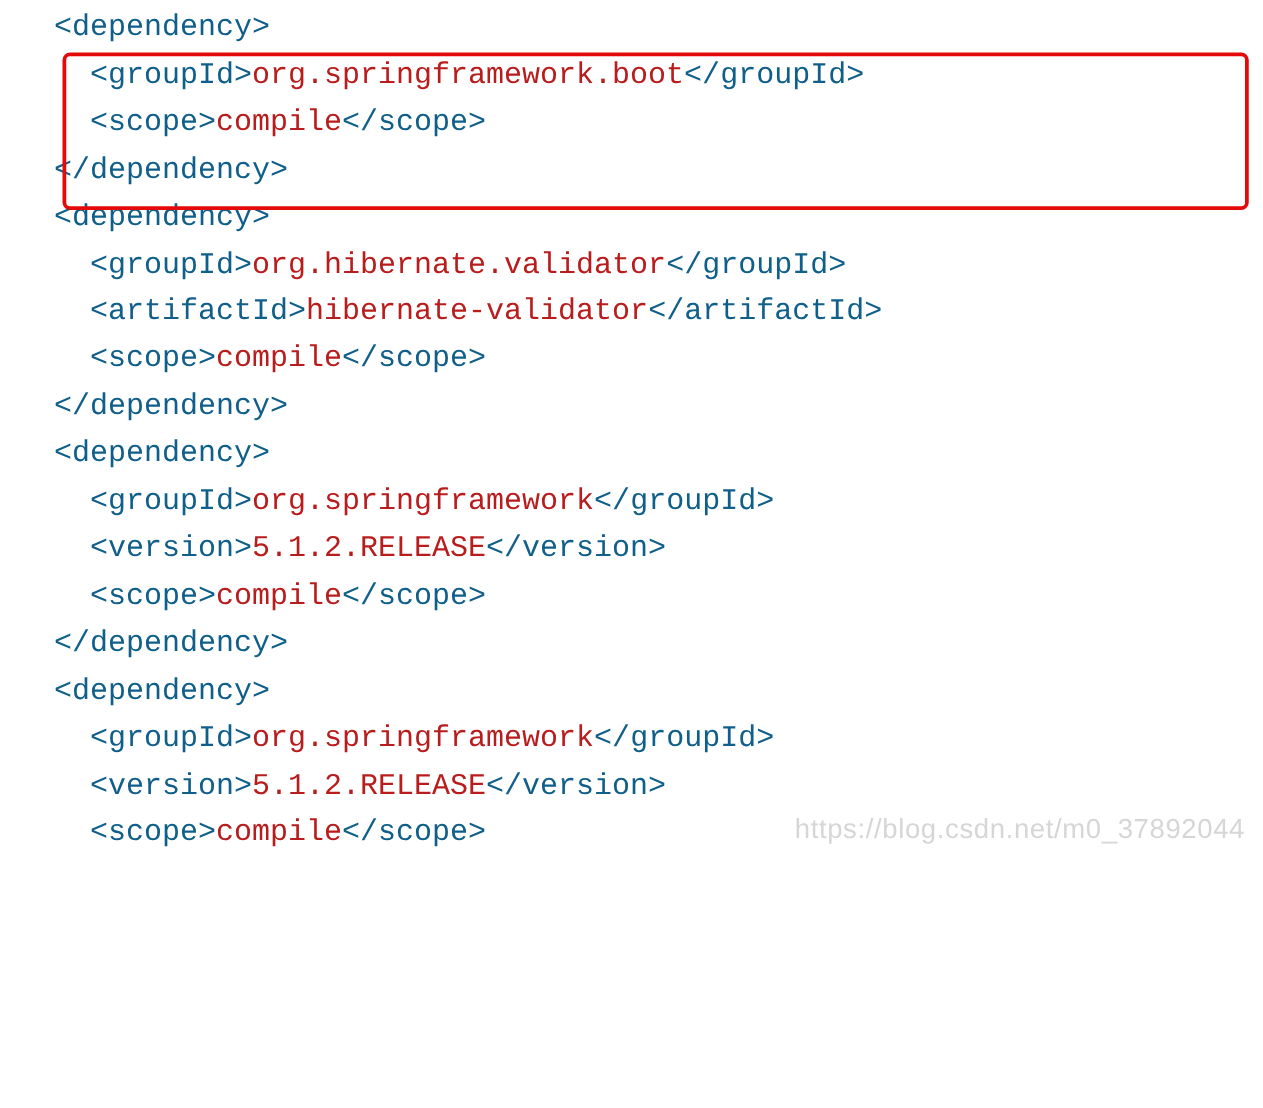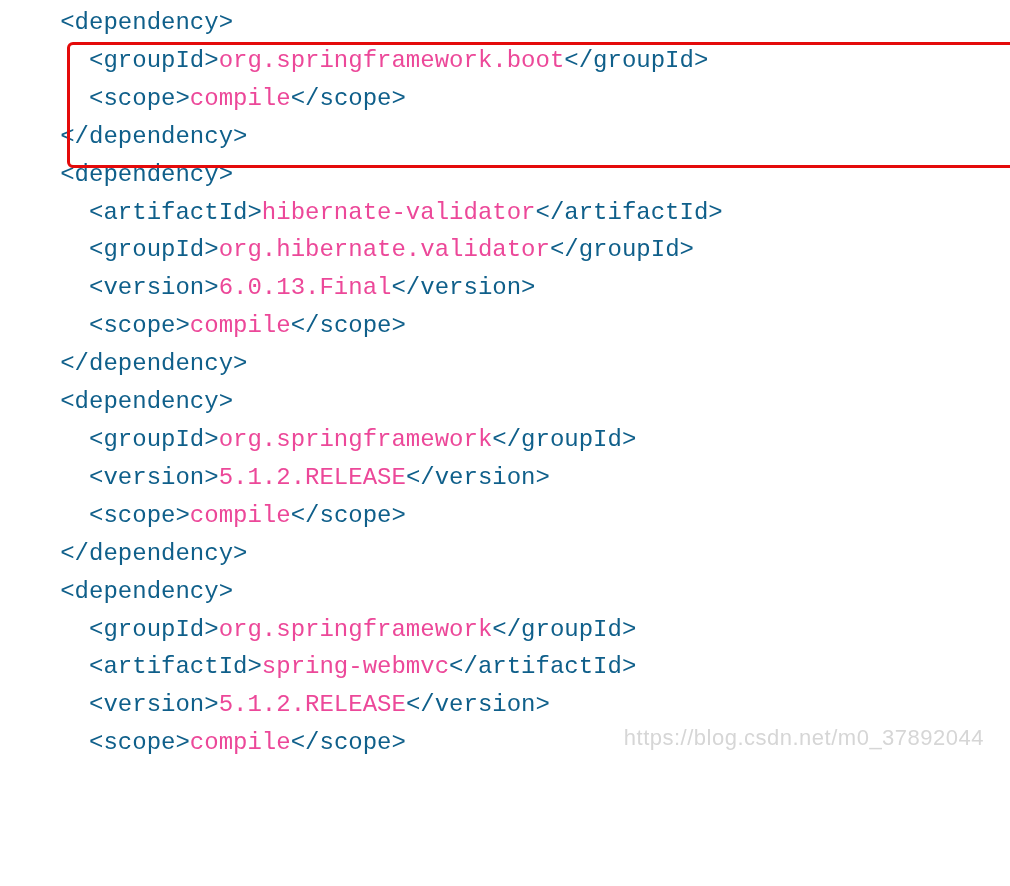--- a/index.html
+++ b/index.html
@@ -8,34 +8,33 @@
     background: #ffffff;
     font-family: Consolas, "Courier New", monospace;
     font-size: 24px;
     line-height: 1.58;
     -webkit-font-smoothing: antialiased;
   }
   .code-block {
     position: relative;
     padding: 4px 0 0 0;
     color: #1a1a1a;
-    margin-left: 17px;
   }
   .line { white-space: pre; }
   .tag { color: #0f5f8a; }
-  .text { color: #ec4899; }
+  .text { color: #b91c1c; }
   .highlight-box {
     position: absolute;
     border: 3px solid #e40a0a;
     border-radius: 6px;
     pointer-events: none;
   }
   .watermark {
     position: absolute;
-    right: 26px;
+    right: 14px;
     bottom: 6px;
     color: #d6d6d6;
     font-family: Arial, sans-serif;
     font-size: 22px;
     letter-spacing: 0.5px;
     pointer-events: none;
     user-select: none;
   }
 </style>
 </head>
@@ -44,32 +43,30 @@
 <div class="code-block">
 
   <div class="highlight-box" style="top:42px; left:50px; width:943px; height:120px;"></div>
 
   <div class="line"><span class="tag">   </span><span class="tag">&lt;dependency&gt;</span></div>
   <div class="line"><span class="tag">     </span><span class="tag">&lt;groupId&gt;</span><span class="text">org.springframework.boot</span><span class="tag">&lt;/groupId&gt;</span></div>
   <div class="line"><span class="tag">     </span><span class="tag">&lt;scope&gt;</span><span class="text">compile</span><span class="tag">&lt;/scope&gt;</span></div>
   <div class="line"><span class="tag">   </span><span class="tag">&lt;/dependency&gt;</span></div>
 
   <div class="line"><span class="tag">   </span><span class="tag">&lt;dependency&gt;</span></div>
+  <div class="line"><span class="tag">     </span><span class="tag">&lt;groupId&gt;</span><span class="text">org.hibernate.validator</span><span class="tag">&lt;/groupId&gt;</span></div>
   <div class="line"><span class="tag">     </span><span class="tag">&lt;artifactId&gt;</span><span class="text">hibernate-validator</span><span class="tag">&lt;/artifactId&gt;</span></div>
-  <div class="line"><span class="tag">     </span><span class="tag">&lt;groupId&gt;</span><span class="text">org.hibernate.validator</span><span class="tag">&lt;/groupId&gt;</span></div>
-  <div class="line"><span class="tag">     </span><span class="tag">&lt;version&gt;</span><span class="text">6.0.13.Final</span><span class="tag">&lt;/version&gt;</span></div>
   <div class="line"><span class="tag">     </span><span class="tag">&lt;scope&gt;</span><span class="text">compile</span><span class="tag">&lt;/scope&gt;</span></div>
   <div class="line"><span class="tag">   </span><span class="tag">&lt;/dependency&gt;</span></div>
 
   <div class="line"><span class="tag">   </span><span class="tag">&lt;dependency&gt;</span></div>
   <div class="line"><span class="tag">     </span><span class="tag">&lt;groupId&gt;</span><span class="text">org.springframework</span><span class="tag">&lt;/groupId&gt;</span></div>
   <div class="line"><span class="tag">     </span><span class="tag">&lt;version&gt;</span><span class="text">5.1.2.RELEASE</span><span class="tag">&lt;/version&gt;</span></div>
   <div class="line"><span class="tag">     </span><span class="tag">&lt;scope&gt;</span><span class="text">compile</span><span class="tag">&lt;/scope&gt;</span></div>
   <div class="line"><span class="tag">   </span><span class="tag">&lt;/dependency&gt;</span></div>
 
   <div class="line"><span class="tag">   </span><span class="tag">&lt;dependency&gt;</span></div>
   <div class="line"><span class="tag">     </span><span class="tag">&lt;groupId&gt;</span><span class="text">org.springframework</span><span class="tag">&lt;/groupId&gt;</span></div>
-  <div class="line"><span class="tag">     </span><span class="tag">&lt;artifactId&gt;</span><span class="text">spring-webmvc</span><span class="tag">&lt;/artifactId&gt;</span></div>
   <div class="line"><span class="tag">     </span><span class="tag">&lt;version&gt;</span><span class="text">5.1.2.RELEASE</span><span class="tag">&lt;/version&gt;</span></div>
   <div class="line"><span class="tag">     </span><span class="tag">&lt;scope&gt;</span><span class="text">compile</span><span class="tag">&lt;/scope&gt;</span></div>
 
   <div class="watermark">https://blog.csdn.net/m0_37892044</div>
 </div>
 
 </body></html>

